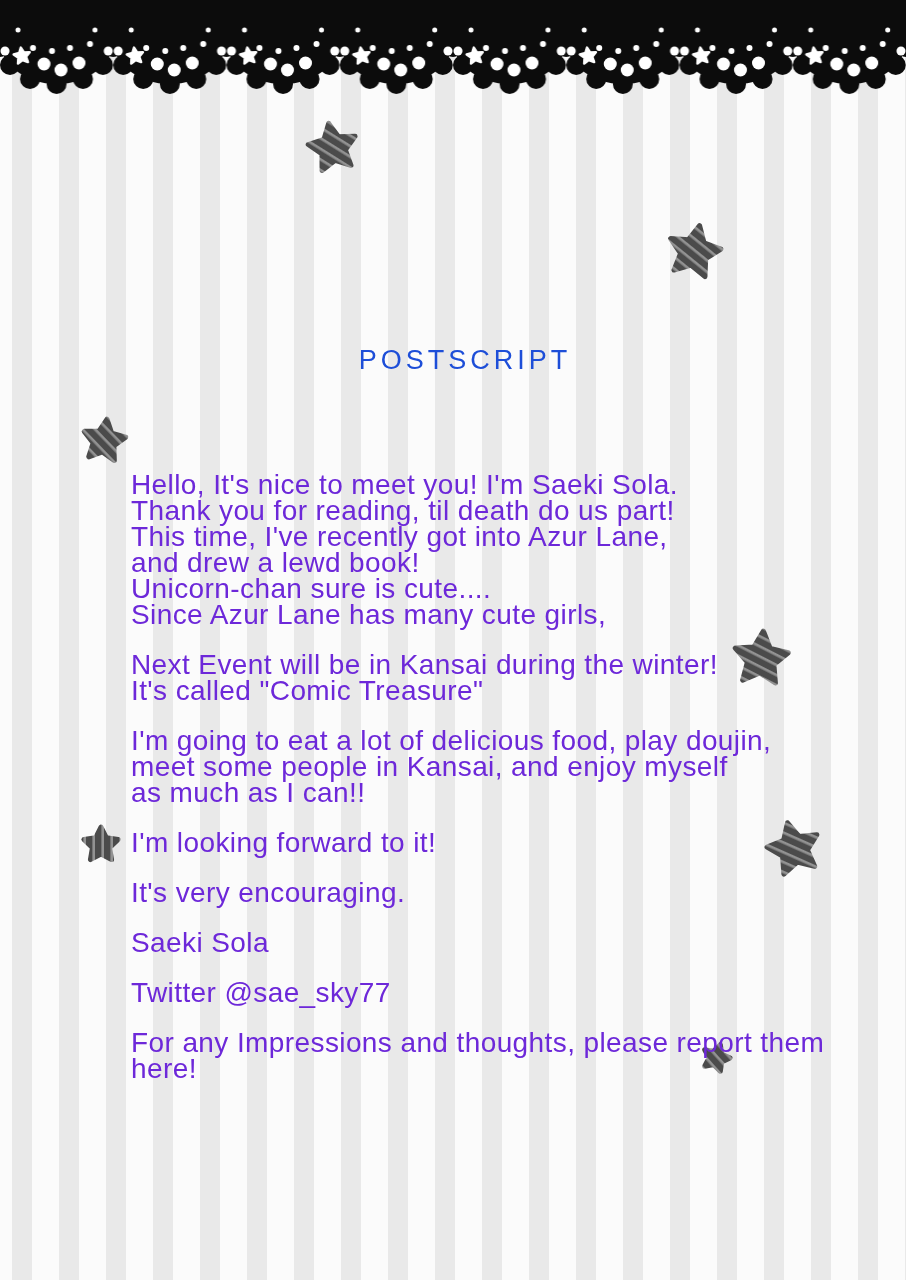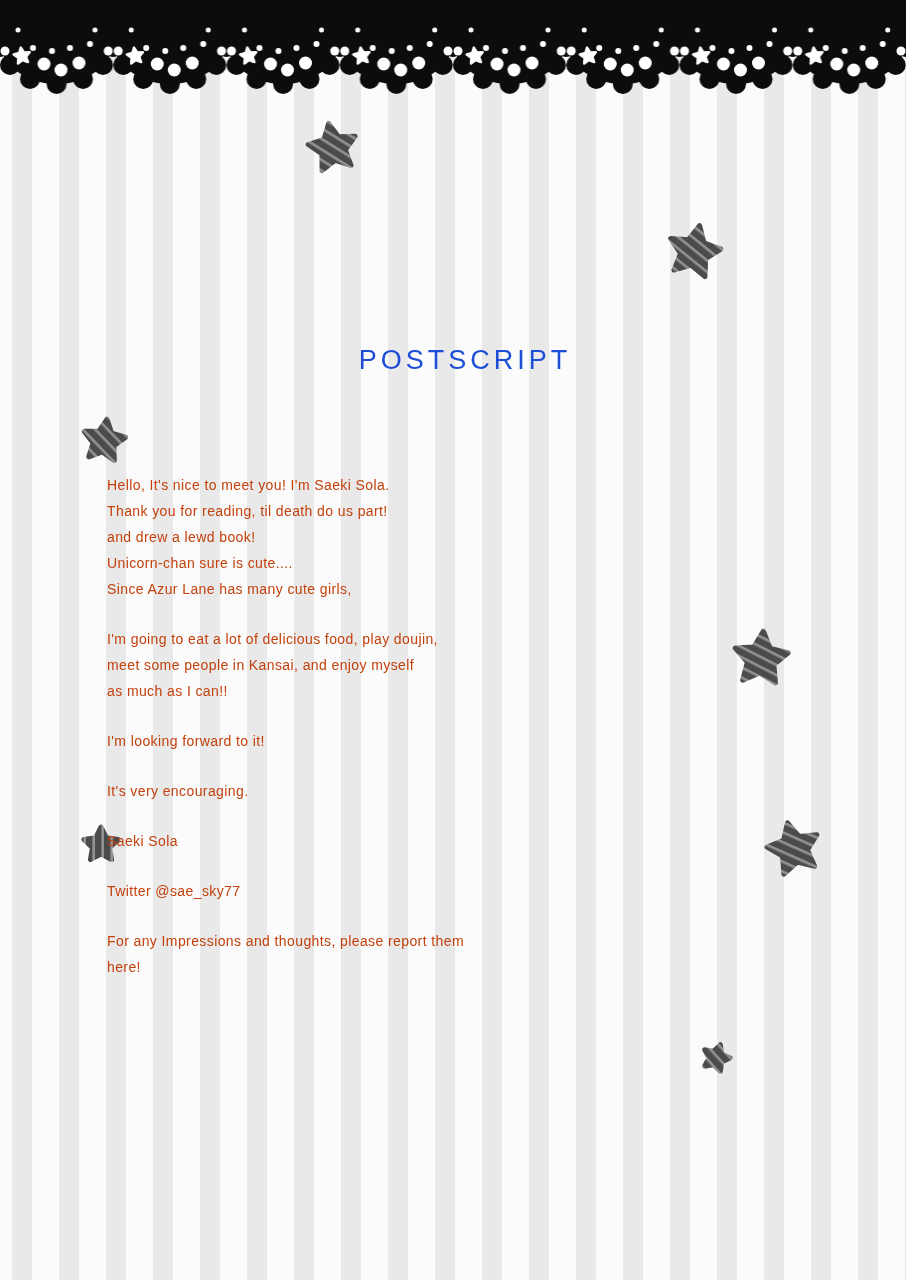--- a/index.html
+++ b/index.html
@@ -40,27 +40,27 @@
     margin: 12px;
     text-align: center;
     font-size: 27px;
     font-weight: 500;
     letter-spacing: 4px;
     color: #1d4ed8;
   }
 
   .body-text {
     position: absolute;
-    left: 107px;
+    left: 131px;
     top: 472px;
     width: 720px;
-    font-size: 14px;
+    font-size: 28px;
     line-height: 26px;
     letter-spacing: 0.4px;
-    color: #c2410c;
+    color: #6d28d9;
   }
 
   .paragraph { margin: 0 0 24px 0; }
   .line { white-space: nowrap; }
 
   .star {
     position: absolute;
     overflow: visible;
   }
 </style>
@@ -165,25 +165,30 @@
         <path d="M0.00,-14.00L4.11,-5.66L13.31,-4.33L6.66,2.16L8.23,11.33L0.00,7.00L-8.23,11.33L-6.66,2.16L-13.31,-4.33L-4.11,-5.66Z" fill="url(#sp6)" stroke="url(#sp6)" stroke-width="5" stroke-linejoin="round" transform="rotate(18)"></path>
       </svg>
     </div>
 
   <h1 class="title">POSTSCRIPT</h1>
 
   <div class="body-text" id="body-text">
       <div class="paragraph">
         <div class="line">Hello, It's nice to meet you! I'm Saeki Sola.</div>
         <div class="line">Thank you for reading, til death do us part!</div>
+        <div class="line">This time, I've recently got into Azur Lane,</div>
         <div class="line">and drew a lewd book!</div>
         <div class="line">Unicorn-chan sure is cute....</div>
         <div class="line">Since Azur Lane has many cute girls,</div>
       </div>
       <div class="paragraph">
+        <div class="line">Next Event will be in Kansai during the winter!</div>
+        <div class="line">It's called "Comic Treasure"</div>
+      </div>
+      <div class="paragraph">
         <div class="line">I'm going to eat a lot of delicious food, play doujin,</div>
         <div class="line">meet some people in Kansai, and enjoy myself</div>
         <div class="line">as much as I can!!</div>
       </div>
       <div class="paragraph">
         <div class="line">I'm looking forward to it!</div>
       </div>
       <div class="paragraph">
         <div class="line">It's very encouraging.</div>
       </div>

